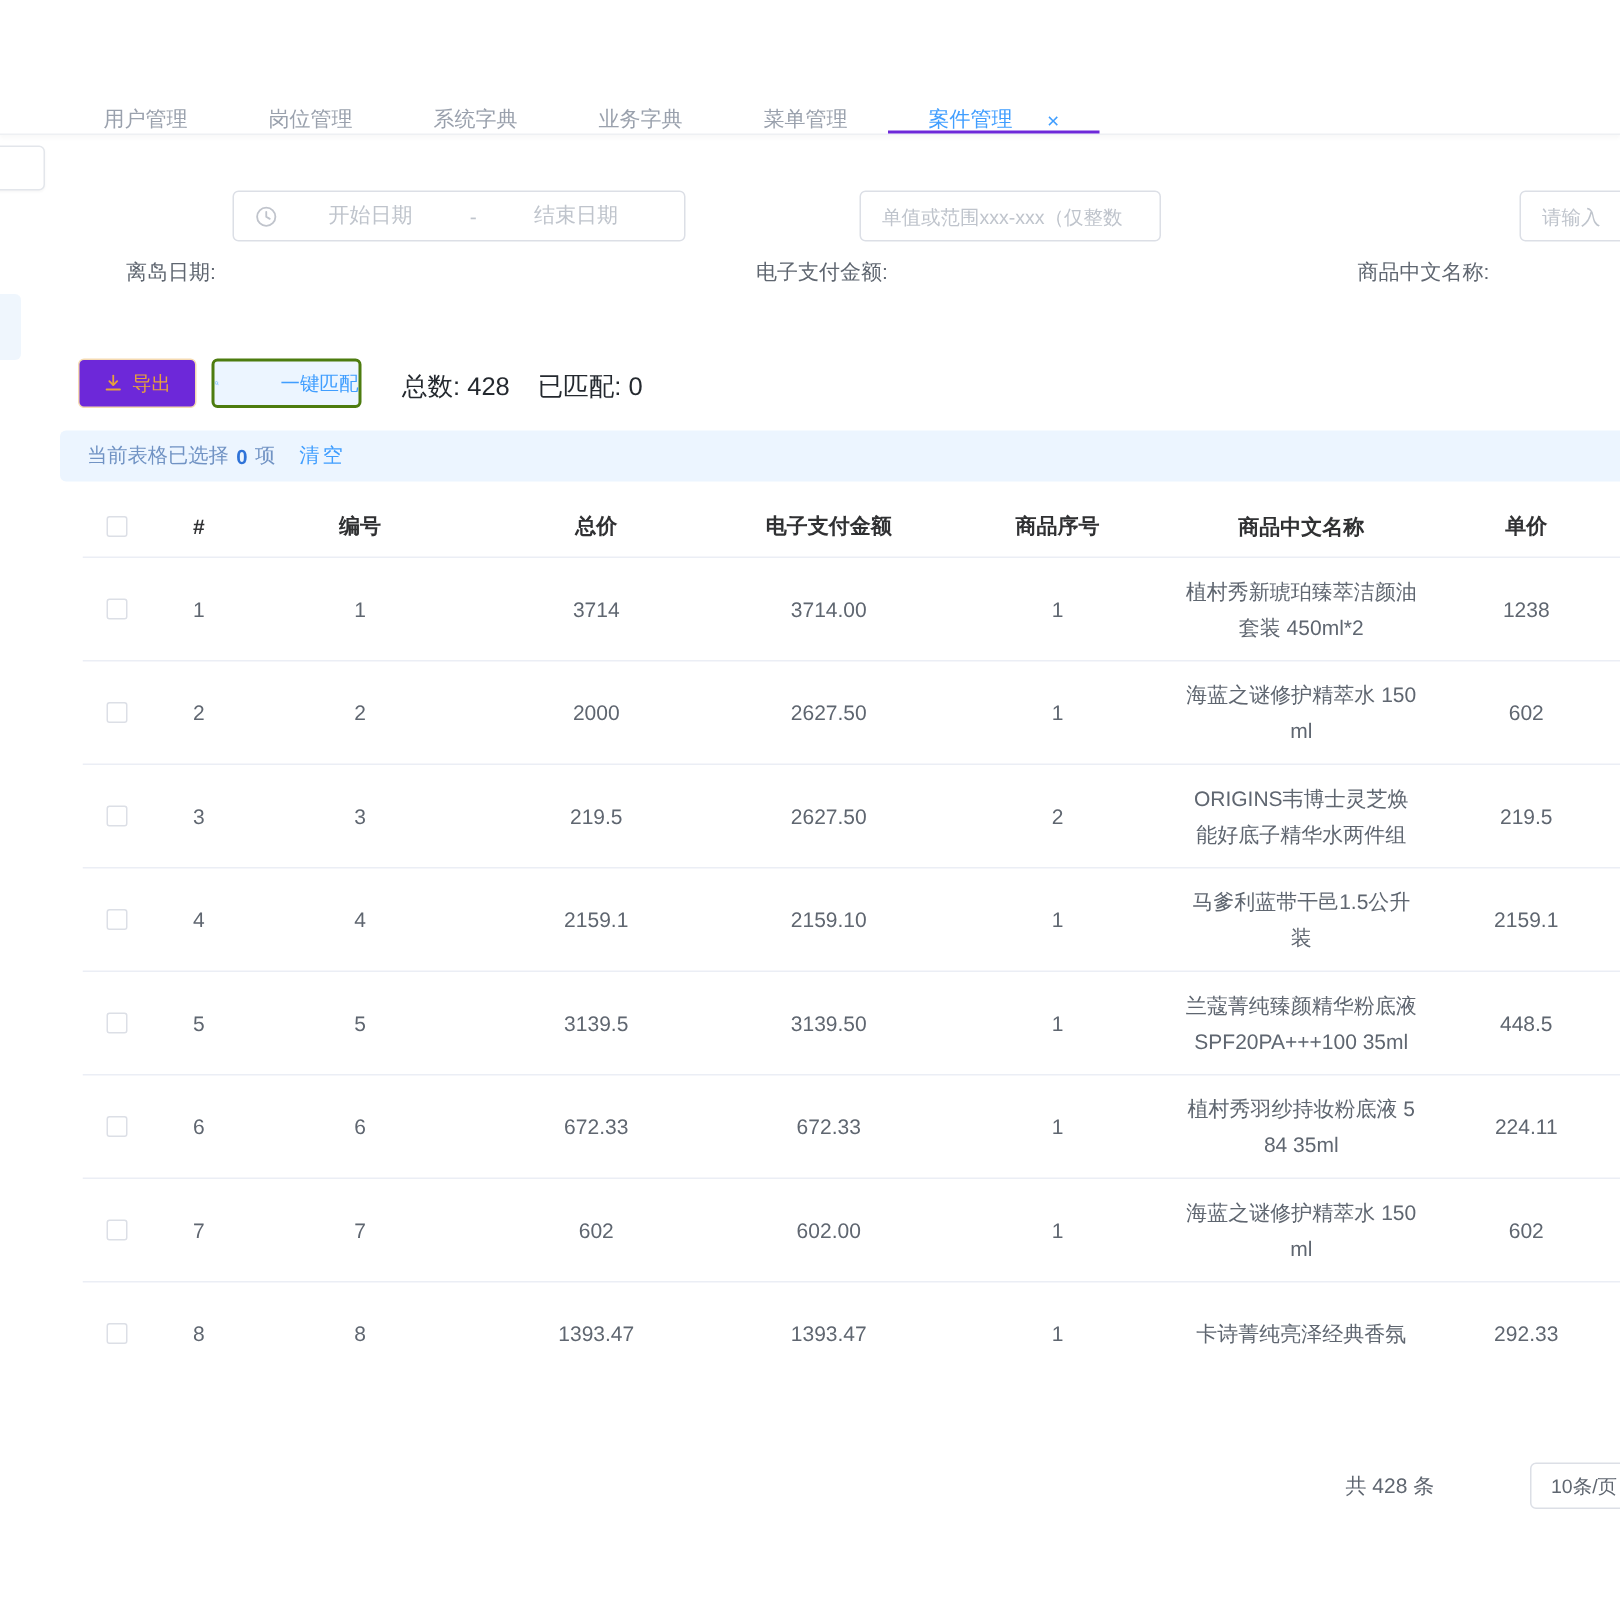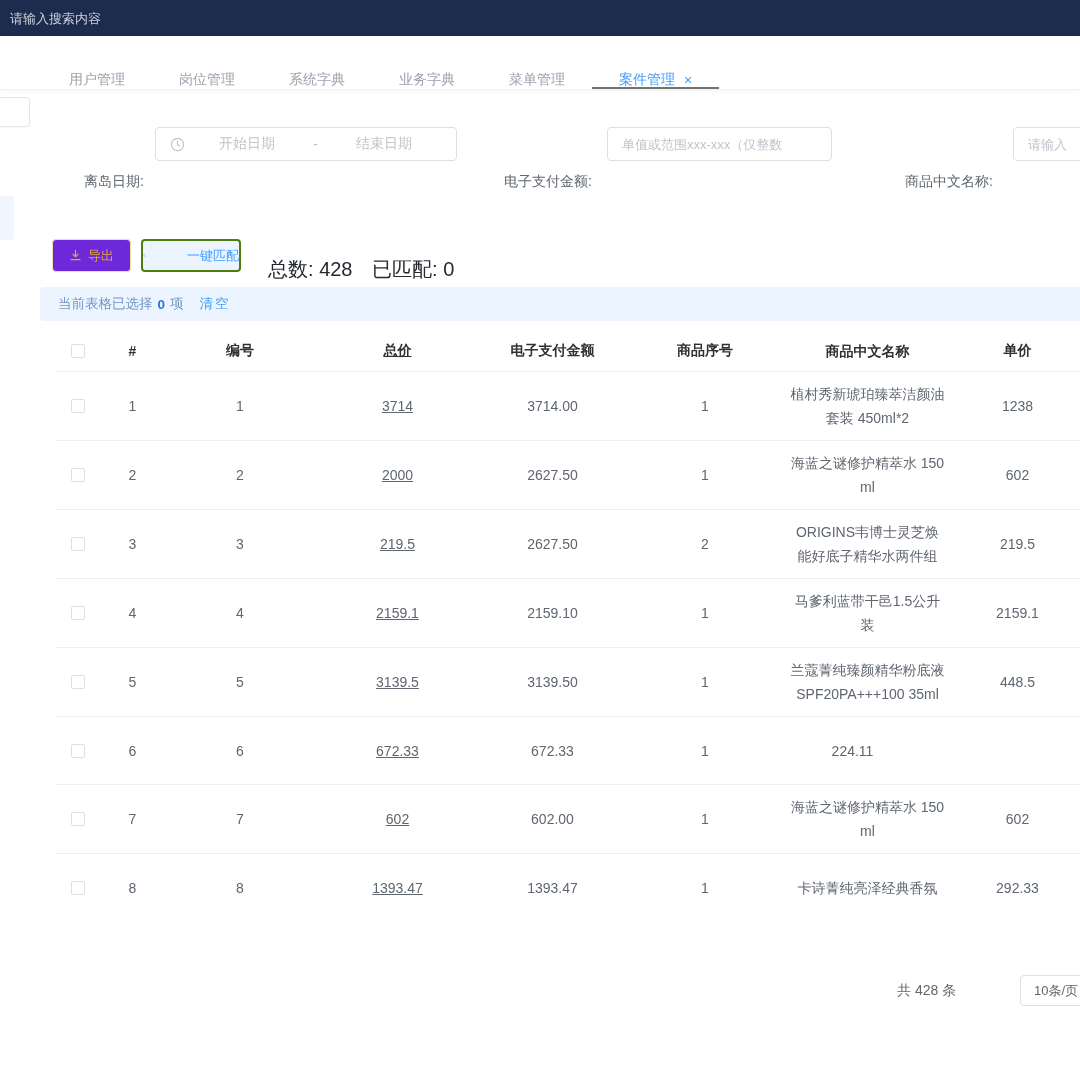--- a/index.html
+++ b/index.html
@@ -8,84 +8,81 @@
   .canvas { position:relative; width:1080px; height:1077px; background:#ffffff; overflow:hidden; }
 
   
   .topbar { position:absolute; left:0; top:0; width:1080px; height:36px; background:#1d2b4e; display:flex; align-items:center; }
   .topbar input { background:transparent; border:none; outline:none; color:#cdd2dd; font-size:13px; padding-left:10px; width:300px; font-family:inherit; }
   .topbar input::placeholder { color:#cdd2dd; }
 
   
   .tabbar { position:absolute; left:0; top:36px; width:1080px; height:54px; background:#fff; border-bottom:1px solid #eef0f3; box-shadow:0 2px 3px rgba(0,0,0,0.03); display:flex; align-items:stretch; padding-left:42px; }
   .tab { padding:0 27px; font-size:14px; color:#9aa1ad; display:flex; align-items:center; cursor:pointer; border-bottom:2px solid transparent; white-space:nowrap;margin-top:36px; }
-  .tab.active { color:#409eff; border-bottom:2px solid #737373; }
+  .tab.active { color:#409eff; border-bottom:2px solid #6d28d9;gap:14px; }
   .tab .close { margin-left:9px; font-size:14px; color:#409eff; }
 
   
   .left-stub { position:absolute; left:-10px; top:97px; width:40px; height:30px; background:#fff; border:1px solid #e3e6eb; border-radius:4px; box-shadow:0 1px 2px rgba(0,0,0,0.04); }
   .left-blue-stub { position:absolute; left:-12px; top:196px; width:26px; height:44px; background:#eaf3fc; border-radius:4px; opacity:.75; }
 
   
   .flabel { position:absolute; top:136px; font-size:14px; color:#5f6670; white-space:nowrap;margin-top:37px; }
   .ipt { position:absolute; top:127px; height:34px; background:#fff; border:1px solid #dcdfe6; border-radius:4px; }
   .date-range { left:155px; width:302px; display:flex; align-items:center; padding:12px 10px; }
   .date-range .ph { color:#bfc4cc; font-size:14px; flex:1; text-align:center; }
   .date-range .sep { color:#bfc4cc; font-size:14px; padding:0 4px; }
   .clock { width:15px; height:15px; flex:0 0 auto; margin-left:4px; }
   .ipt input { width:100%; height:100%; border:none; outline:none; background:transparent; font-size:13px; color:#5f6670; padding:0 14px; font-family:inherit; }
   .ipt input::placeholder { color:#bfc4cc; }
-  .amount-input { left:607px; width:225px; overflow:hidden; }
+  .amount-input { left:573px; width:201px; overflow:hidden; }
   .name-input { left:1013px; width:120px; overflow:hidden; }
 
   
   .btn { position:absolute; top:239px; height:33px; border-radius:4px; font-size:13px; display:flex; align-items:center; justify-content:center; gap:6px; cursor:pointer; white-space:nowrap; }
   .btn-export { left:52px; width:79px; background:#6d28d9; border:1px solid #f5dab1; color:#e6a23c; }
   .btn-match { left:141px; width:100px; background:#ecf5ff; border:2px solid #4d7c0f; color:#409eff;gap:41px; }
-  .stats { position:absolute; left:268px; top:256px; font-size:20px; color:#24292f; }
+  .stats { position:absolute; left:268px; top:246px; font-size:17px; color:#24292f; }
   .stats b { font-weight:400; }
   .stats .gap { display:inline-block; width:14px; }
 
   
   .selbar { position:absolute; left:40px; top:287px; width:1048px; height:34px; background:#ecf5ff; border-radius:4px; display:flex; align-items:center; padding-left:18px; font-size:13.5px; color:#7193c4; }
   .selbar .cnt { color:#2f73d8; font-weight:700; padding:0 5px; }
   .selbar .clear { color:#409eff; margin-left:16px; cursor:pointer; letter-spacing:2px; }
 
   
   .twrap { position:absolute; left:55px; top:330px; width:1030px; height:576px; overflow:hidden; }
   .thead, .trow { display:flex; align-items:center; }
   .thead { height:42px; border-bottom:1px solid #ebeef5; }
   .trow { min-height:68px; border-bottom:1px solid #ebeef5; padding:10px 0; }
   .td, .th { text-align:center; font-size:14px; }
   .th { color:#303133; font-weight:600; }
   .td { color:#5f6670; }
   .c-check { width:45px; display:flex; justify-content:center; align-items:center; }
   .c-idx { width:65px; }
   .c-code { width:150px; }
-  .c-total { width:165px;text-decoration:underline; }
+  .c-total { width:165px; }
   .c-pay { width:145px; }
   .c-seq { width:160px; }
   .c-name { width:165px; padding:0 5px; line-height:24px; word-break:break-all; }
   .c-price { width:135px; }
   .cb { width:14px; height:14px; border:1px solid #dcdfe6; border-radius:2px; background:#fff; display:inline-block; cursor:pointer; }
 
   
   .total-count { position:absolute; left:897px; top:982px; font-size:14px; color:#5f6670; }
   .page-size { position:absolute; left:1020px; top:975px; width:95px; height:31px; background:#fff; border:1px solid #dcdfe6; border-radius:4px; display:flex; align-items:center; padding-left:13px; font-size:13px; color:#5f6670; cursor:pointer; }
 
   svg { display:block; }
 </style>
 </head>
 <body>
 
 <div class="canvas">
 
-  <div class="topbar">
-    <input placeholder="请输入搜索内容" style="">
-  </div>
 
   <div class="tabbar">
     <div class="tab">用户管理</div>
     <div class="tab">岗位管理</div>
     <div class="tab">系统字典</div>
     <div class="tab">业务字典</div>
     <div class="tab">菜单管理</div>
     <div class="tab active">
       <span>案件管理</span>
       <span class="close">×</span>
@@ -226,20 +223,21 @@
 
     <div class="trow">
       <div class="td c-check">
             <span class="cb"></span>
           </div>
       <div class="td c-idx">6</div>
       <div class="td c-code">6</div>
       <div class="td c-total">672.33</div>
       <div class="td c-pay">672.33</div>
       <div class="td c-seq">1</div>
+      <div class="td c-name">植村秀羽纱持妆粉底液 584 35ml</div>
       <div class="td c-price">224.11</div>
     </div>
 
     <div class="trow">
       <div class="td c-check">
             <span class="cb"></span>
           </div>
       <div class="td c-idx">7</div>
       <div class="td c-code">7</div>
       <div class="td c-total">602</div>

